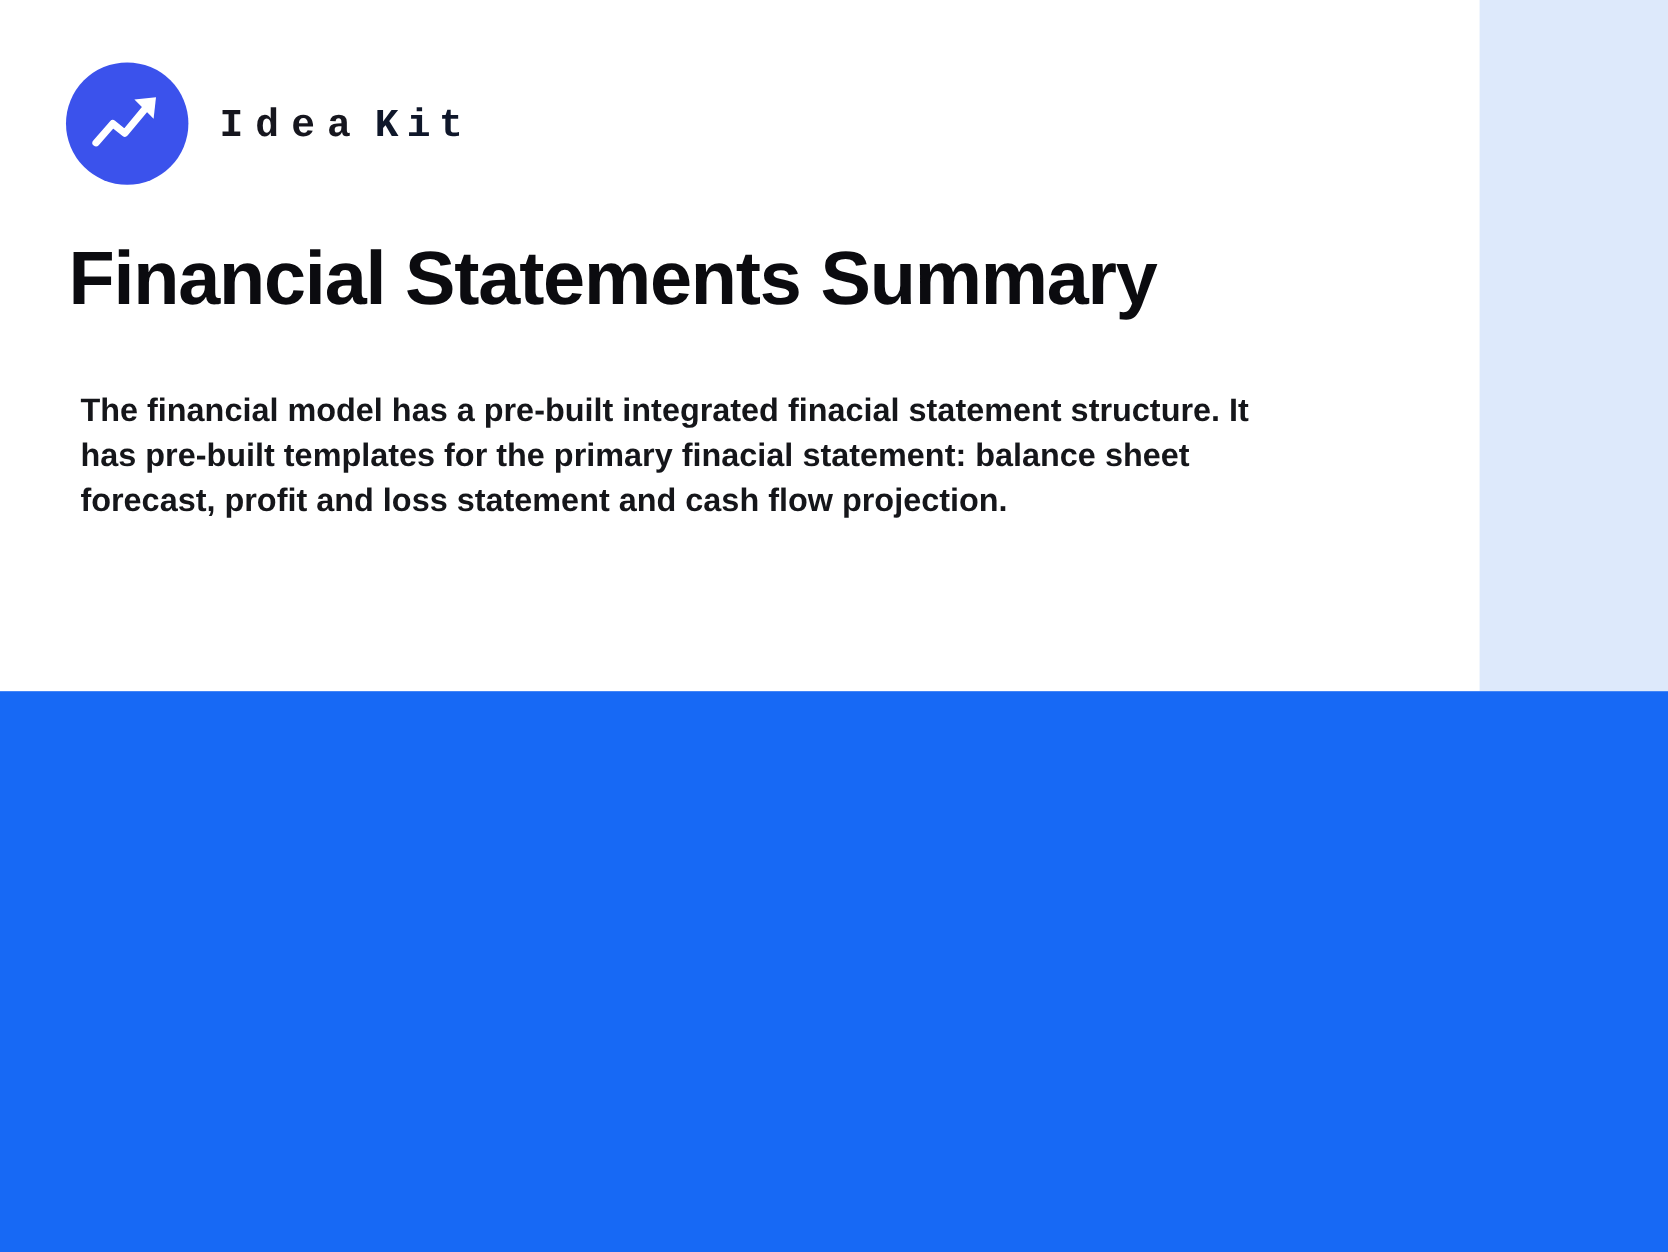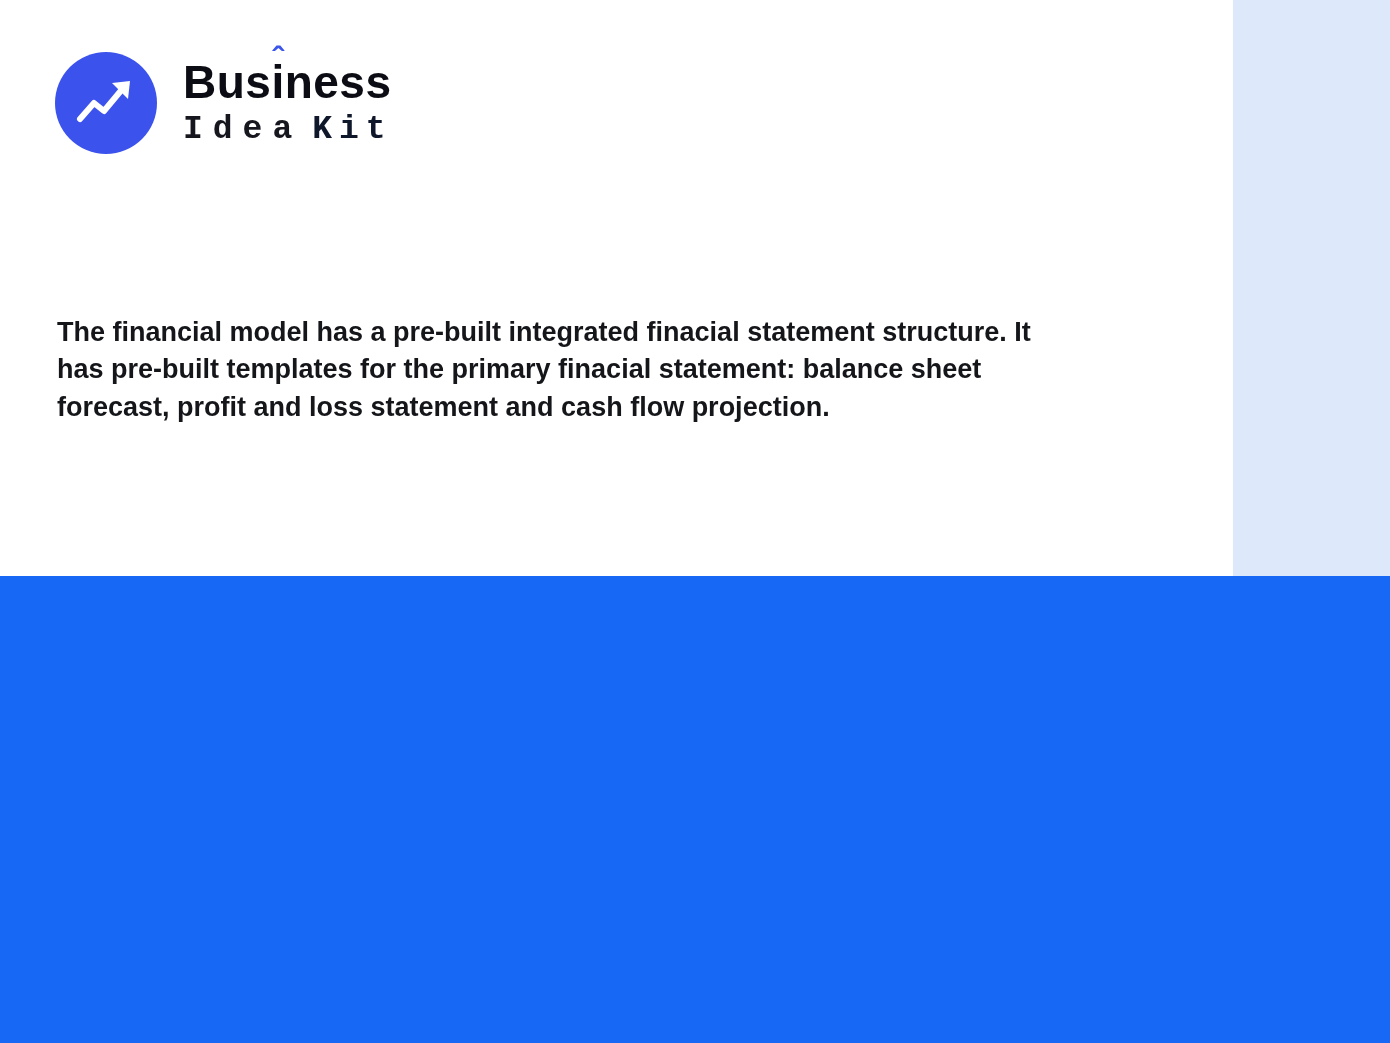--- a/index.html
+++ b/index.html
@@ -15,42 +15,42 @@
   .logo-text .l1{font-size:46px;font-weight:800;color:#0c0c14;line-height:1.05;letter-spacing:0.5px;}
   .iwrap{position:relative;display:inline-block;}
   .ihat{position:absolute;left:50%;transform:translateX(-50%);top:-17px;color:#3b55ec;
         font-size:34px;font-weight:800;}
   .logo-text .l2{font-size:33px;line-height:1.1;margin-top:2px;}
   .l2 .idea{letter-spacing:10px;color:#16161e;font-weight:700;font-family:Liberation Mono, monospace;}
   .l2 .kit{color:#0f172a;font-weight:700;letter-spacing:7px;margin-left:10px;font-family:"Liberation Mono",monospace;}
 
   h1.hero{position:absolute;left:57px;top:196px;margin:0;font-size:63px;font-weight:800;
           color:#0b0b0f;letter-spacing:-1px;}
-  .intro{position:absolute;left:57px;top:314px;width:1015px;margin:0;font-size:27px;font-weight:700;
+  .intro{position:absolute;left:57px;top:314px;width:1015px;margin:10px;font-size:27px;font-weight:700;
          color:#15161a;line-height:1.38;}
 </style>
 </head>
 <body>
 
 <div class="page">
   <div class="side-panel"></div>
 
   <header class="logo">
     <div class="logo-circle">
       <svg width="64" height="64" viewBox="0 0 64 64">
         <polyline points="6,48 20,32 30,40 50,16" fill="none" stroke="#ffffff" stroke-width="6" stroke-linecap="round" stroke-linejoin="round"></polyline>
         <polygon points="38,12 56,10 54,28" fill="#ffffff"></polygon>
       </svg>
     </div>
     <div class="logo-text">
-      <div class="l1"><span>Bus</span><span class="iwrap"><span class="ihat">ˆ</span><span>i</span></span><span>ness</span></div>
       <div class="l2"><span class="idea">Idea</span><span class="kit">Kit</span></div>
     </div>
   </header>
 
+  <h1 class="hero">Financial Statements Summary</h1>
   <p class="intro">The financial model has a pre-built integrated finacial statement structure. It has pre-built templates for the primary finacial statement: balance sheet forecast, profit and loss statement and cash flow projection.</p>
 
   <section class="band">
 
     
     
 
     
     
 

